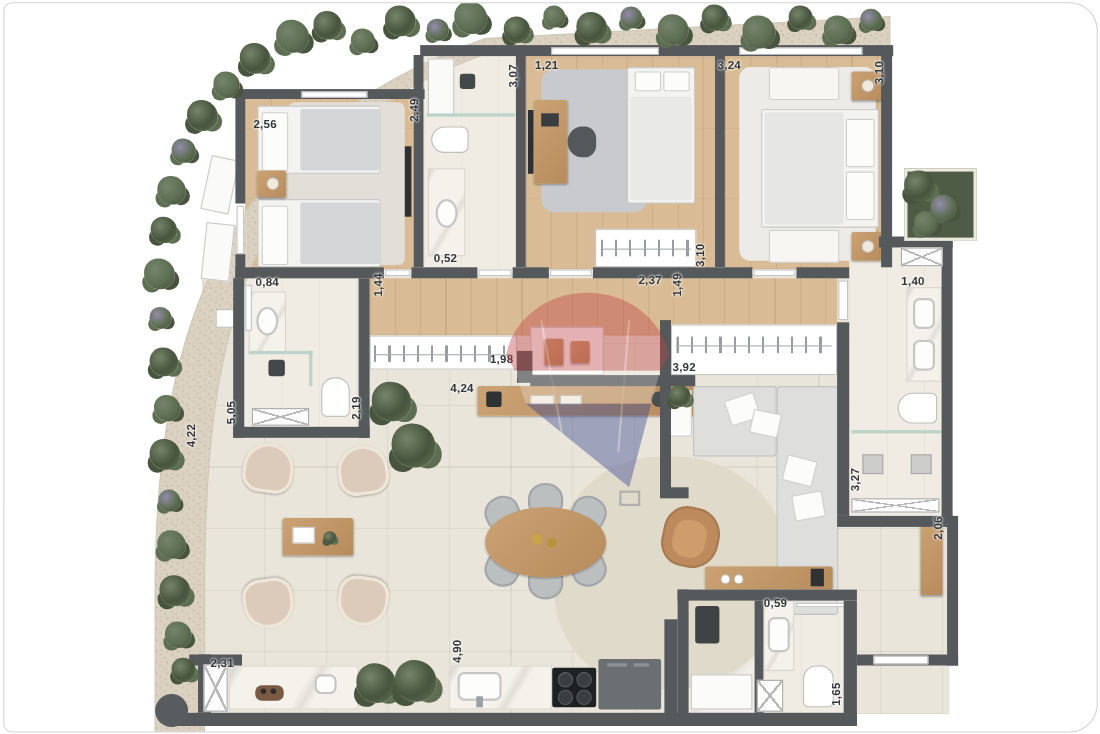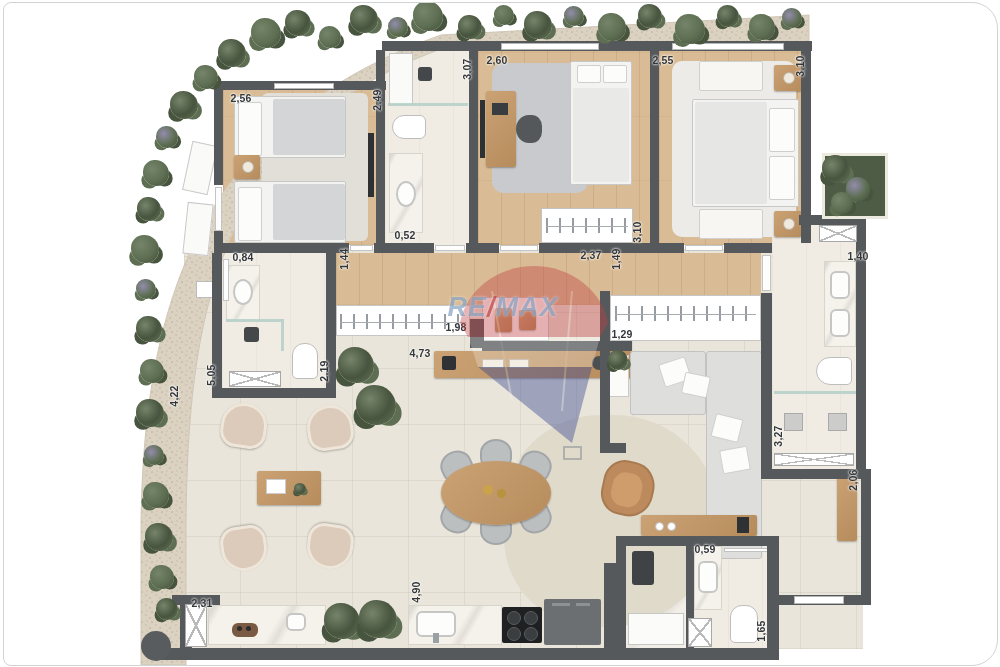--- a/index.html
+++ b/index.html
@@ -332,53 +332,52 @@
       </div>
   <div class="abs" style="left:0;top:0;width:1000px;height:667px;">
         <span class="shrub" style="left: 352px; top: 362px; width: 36px; height: 36px; border-radius: 46% 54% 48% 52%; background: radial-gradient(circle at 35% 35%, rgb(117, 132, 106) 0%, rgb(71, 84, 62) 55%, rgb(93, 110, 82) 90%); box-shadow: rgb(93, 110, 82) 10.8px 6.48px 0px -5.76px, rgb(71, 84, 62) -9.36px 10.8px 0px -7.2px;"></span>
         <span class="shrub" style="left: 372px; top: 402px; width: 40px; height: 40px; border-radius: 46% 54% 48% 52%; background: radial-gradient(circle at 35% 35%, rgb(117, 132, 106) 0%, rgb(71, 84, 62) 55%, rgb(93, 110, 82) 90%); box-shadow: rgb(93, 110, 82) 12px 7.2px 0px -6.4px, rgb(71, 84, 62) -10.4px 12px 0px -8px;"></span>
         <span class="shrub" style="left: 338px; top: 618px; width: 36px; height: 36px; border-radius: 46% 54% 48% 52%; background: radial-gradient(circle at 35% 35%, rgb(117, 132, 106) 0%, rgb(71, 84, 62) 55%, rgb(93, 110, 82) 90%); box-shadow: rgb(93, 110, 82) 10.8px 6.48px 0px -5.76px, rgb(71, 84, 62) -9.36px 10.8px 0px -7.2px;"></span>
         <span class="shrub" style="left: 374px; top: 616px; width: 38px; height: 38px; border-radius: 46% 54% 48% 52%; background: radial-gradient(circle at 35% 35%, rgb(117, 132, 106) 0%, rgb(71, 84, 62) 55%, rgb(93, 110, 82) 90%); box-shadow: rgb(93, 110, 82) 11.4px 6.84px 0px -6.08px, rgb(71, 84, 62) -9.88px 11.4px 0px -7.6px;"></span>
         <span class="shrub" style="left: 614px; top: 357px; width: 20px; height: 20px; border-radius: 46% 54% 48% 52%; background: radial-gradient(circle at 35% 35%, rgb(117, 132, 106) 0%, rgb(71, 84, 62) 55%, rgb(93, 110, 82) 90%); box-shadow: rgb(93, 110, 82) 6px 3.6px 0px -3.2px, rgb(71, 84, 62) -5.2px 6px 0px -4px;"></span>
         <span class="shrub" style="left: 296px; top: 486px; width: 12px; height: 12px; border-radius: 46% 54% 48% 52%; background: radial-gradient(circle at 35% 35%, rgb(117, 132, 106) 0%, rgb(71, 84, 62) 55%, rgb(93, 110, 82) 90%); box-shadow: rgb(93, 110, 82) 3.6px 2.16px 0px -1.92px, rgb(71, 84, 62) -3.12px 3.6px 0px -2.4px;"></span>
       </div>
   <div class="abs" style="left:0;top:0;width:1000px;height:667px;">
-        <div class="dim" style="left: 237px; top: 95px;">2,56</div>
+        <div class="dim" style="left: 237px; top: 110px;">2,56</div>
         <div class="dim v" style="left: 373px; top: 97px;">2,49</div>
         <div class="dim v" style="left: 463px; top: 66px;">3,07</div>
-        <div class="dim" style="left: 493px; top: 57px;">2,60</div>
-        <div class="dim" style="left: 659px; top: 57px;">2,55</div>
+        <div class="dim" style="left: 493px; top: 57px;">1,21</div>
+        <div class="dim" style="left: 659px; top: 57px;">3,24</div>
         <div class="dim v" style="left: 796px; top: 63px;">3,10</div>
         <div class="dim" style="left: 401px; top: 232px;">0,52</div>
         <div class="dim" style="left: 239px; top: 254px;">0,84</div>
         <div class="dim v" style="left: 340px; top: 256px;">1,44</div>
         <div class="dim v" style="left: 633px; top: 229px;">3,10</div>
         <div class="dim" style="left: 587px; top: 252px;">2,37</div>
         <div class="dim v" style="left: 612px; top: 256px;">1,49</div>
         <div class="dim" style="left: 452px; top: 324px;">1,98</div>
-        <div class="dim" style="left: 416px; top: 350px;">4,73</div>
-        <div class="dim" style="left: 618px; top: 331px;">1,29</div>
+        <div class="dim" style="left: 416px; top: 350px;">4,24</div>
+        <div class="dim" style="left: 618px; top: 331px;">3,92</div>
         <div class="dim v" style="left: 320px; top: 368px;">2,19</div>
         <div class="dim v" style="left: 207px; top: 372px;">5,05</div>
         <div class="dim v" style="left: 170px; top: 393px;">4,22</div>
-        <div class="dim" style="left: 854px; top: 253px;">1,40</div>
+        <div class="dim" style="left: 826px; top: 253px;">1,40</div>
         <div class="dim v" style="left: 774px; top: 433px;">3,27</div>
         <div class="dim v" style="left: 849px; top: 477px;">2,06</div>
         <div class="dim" style="left: 701px; top: 546px;">0,59</div>
         <div class="dim v" style="left: 757px; top: 628px;">1,65</div>
         <div class="dim" style="left: 198px; top: 600px;">2,31</div>
         <div class="dim v" style="left: 412px; top: 589px;">4,90</div>
       </div>
 
   <svg class="abs" style="left:418px;top:248px;z-index:45;" width="220" height="215" viewBox="0 0 220 215">
     <g opacity="0.40">
       <path d="M38 72 A75 68 0 0 1 186 72 L178 86 L46 86 Z" fill="#c24043"></path>
       <path d="M46 86 L178 86 L170 116 L56 116 Z" fill="#ffffff" opacity="0.6"></path>
       <path d="M56 116 L170 116 L150 192 Z" fill="#2f3f8e"></path>
       <line x1="70" y1="40" x2="90" y2="150" stroke="#ffffff" stroke-width="2" opacity="0.4"></line>
       <line x1="150" y1="40" x2="140" y2="160" stroke="#ffffff" stroke-width="2" opacity="0.4"></line>
       <rect x="142" y="196" width="17" height="12" fill="none" stroke="#6a7280" stroke-width="2"></rect>
     </g>
   </svg>
-  <div id="wm-text"><span>RE</span><span class="slash">/</span><span>MAX</span></div>
 
 </div>
 </div>
 
 </body></html>

